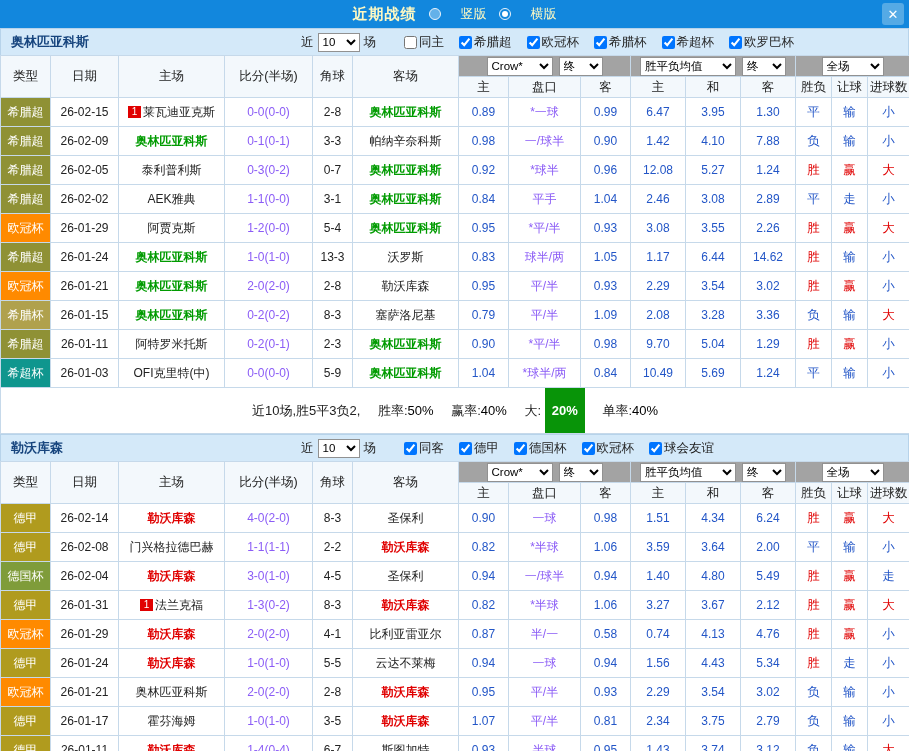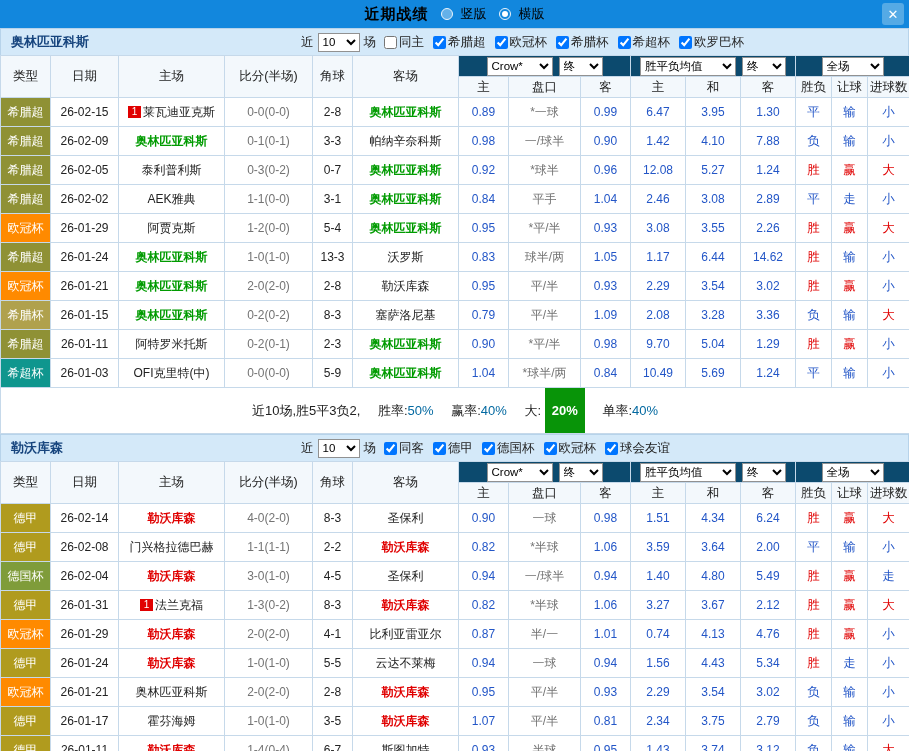--- a/index.html
+++ b/index.html
@@ -1,48 +1,48 @@
 <!DOCTYPE html>
 <html><head>
 <meta charset="utf-8">
 <style>
   html,body{margin:0;padding:0;}
   body{width:909px;font-family:"Liberation Sans","DejaVu Sans",sans-serif;background:#fff;color:#222;font-size:12px;}
   .topbar{height:28px;background:#1287dd;position:relative;display:flex;align-items:center;justify-content:center;}
-  .topbar-group{display:flex;align-items:center;gap:12px;color:#000000;}
+  .topbar-group{display:flex;align-items:center;gap:12px;color:#fef9c3;}
   .panel-title{font-size:15px;font-weight:bold;letter-spacing:1px;}
-  .radio-opt{display:flex;align-items:center;gap:8px;font-size:13px;cursor:pointer;}
+  .radio-opt{display:flex;align-items:center;gap:20px;font-size:13px;cursor:pointer;}
   .radio{width:12px;height:12px;border:1px solid #eaf4fc;border-radius:50%;background:rgba(255,255,255,.35);position:relative;box-sizing:border-box;}
   .radio.sel{background:transparent;}
   .radio.sel::after{content:"";position:absolute;left:2px;top:2px;right:2px;bottom:2px;background:#fff;border-radius:50%;}
   .close-btn{position:absolute;right:5px;top:3px;width:22px;height:22px;background:#55aae5;color:#fff;font-size:13px;font-weight:bold;display:flex;align-items:center;justify-content:center;border-radius:3px;cursor:pointer;}
   .section-bar{height:27px;background:#d4e9f9;border:1px solid #b7d3ea;border-bottom:none;display:flex;align-items:center;box-sizing:border-box;}
   .team-name{font-weight:bold;color:#17457e;font-size:13px;padding:0 10px;width:300px;box-sizing:border-box;white-space:nowrap;}
   .recent{display:flex;align-items:center;gap:4px;font-size:12.5px;}
   select{font-size:11.5px;height:19px;border:1px solid #919191;background:#fff;font-family:inherit;}
-  .filters{display:flex;align-items:center;gap:9px;margin-left:8px;}
+  .filters{display:flex;align-items:center;gap:15px;margin-left:28px;}
   .filter{display:flex;align-items:center;gap:2px;font-size:12.5px;cursor:pointer;white-space:nowrap;}
   .filter input{margin:0;width:13px;height:13px;}
   table.grid{width:909px;border-collapse:collapse;table-layout:fixed;font-size:12px;}
   .grid th,.grid td{border:1px solid #c6d9ea;text-align:center;padding:0 2px;overflow:hidden;white-space:nowrap;}
   .grid thead th{background:#f3f8fc;font-weight:normal;color:#222;height:20px;font-size:12.5px;}
-  .grid thead th.dd-cell{background:#0c4a6e;}
+  .grid thead th.dd-cell{background:#a3a3a3;}
   .dd-wrap{display:flex;align-items:center;justify-content:center;gap:6px;}
   .grid td{height:28px;background:#fff;}
   td.type{color:#fff;font-size:12px;}
-  td.score,td.handicap{color:#737373;}
+  td.score,td.handicap{color:#8b5cf6;}
   td.odds{color:#2356c7;}
   .rank-badge{display:inline-block;min-width:11px;height:12px;line-height:12px;background:#e00000;color:#fff;font-size:10px;margin-right:2px;padding:0 1px;vertical-align:1px;}
   .focal{font-weight:bold;}
   td.res{font-size:12.5px;}
   .r-red{color:#e00000;}
   .r-blue{color:#2356c7;}
   tfoot td{height:26px;background:#fff;font-size:13px;}
   .s-label{margin-left:14px;}
-  .s-val{color:#0369a1;}
+  .s-val{color:#000000;}
   .badge-green{display:inline-block;background:#089408;color:#fff;font-weight:bold;padding:15px 7px;}
 </style>
 </head>
 <body>
 
 <div class="topbar">
   <div class="topbar-group">
     <span class="panel-title">近期战绩</span>
     <label class="radio-opt">
       <span class="radio"></span>
@@ -493,21 +493,21 @@
         </tr>
         <tr>
           <td class="type" style="background:#ff8a00">欧冠杯</td>
           <td class="date">26-01-29</td>
           <td class="team"><span class="focal" style="color:#e00000">勒沃库森</span></td>
           <td class="score">2-0(2-0)</td>
           <td class="corner">4-1</td>
           <td class="team"><span>比利亚雷亚尔</span></td>
           <td class="odds">0.87</td>
           <td class="handicap">半/一</td>
-          <td class="odds">1.01</td>
+          <td class="odds">0.58</td>
           <td class="odds">0.74</td>
           <td class="odds">4.13</td>
           <td class="odds">4.76</td>
           <td class="res r-red">胜</td>
           <td class="res r-red">赢</td>
           <td class="res r-blue">小</td>
         </tr>
         <tr>
           <td class="type" style="background:#b09b1e">德甲</td>
           <td class="date">26-01-24</td>

